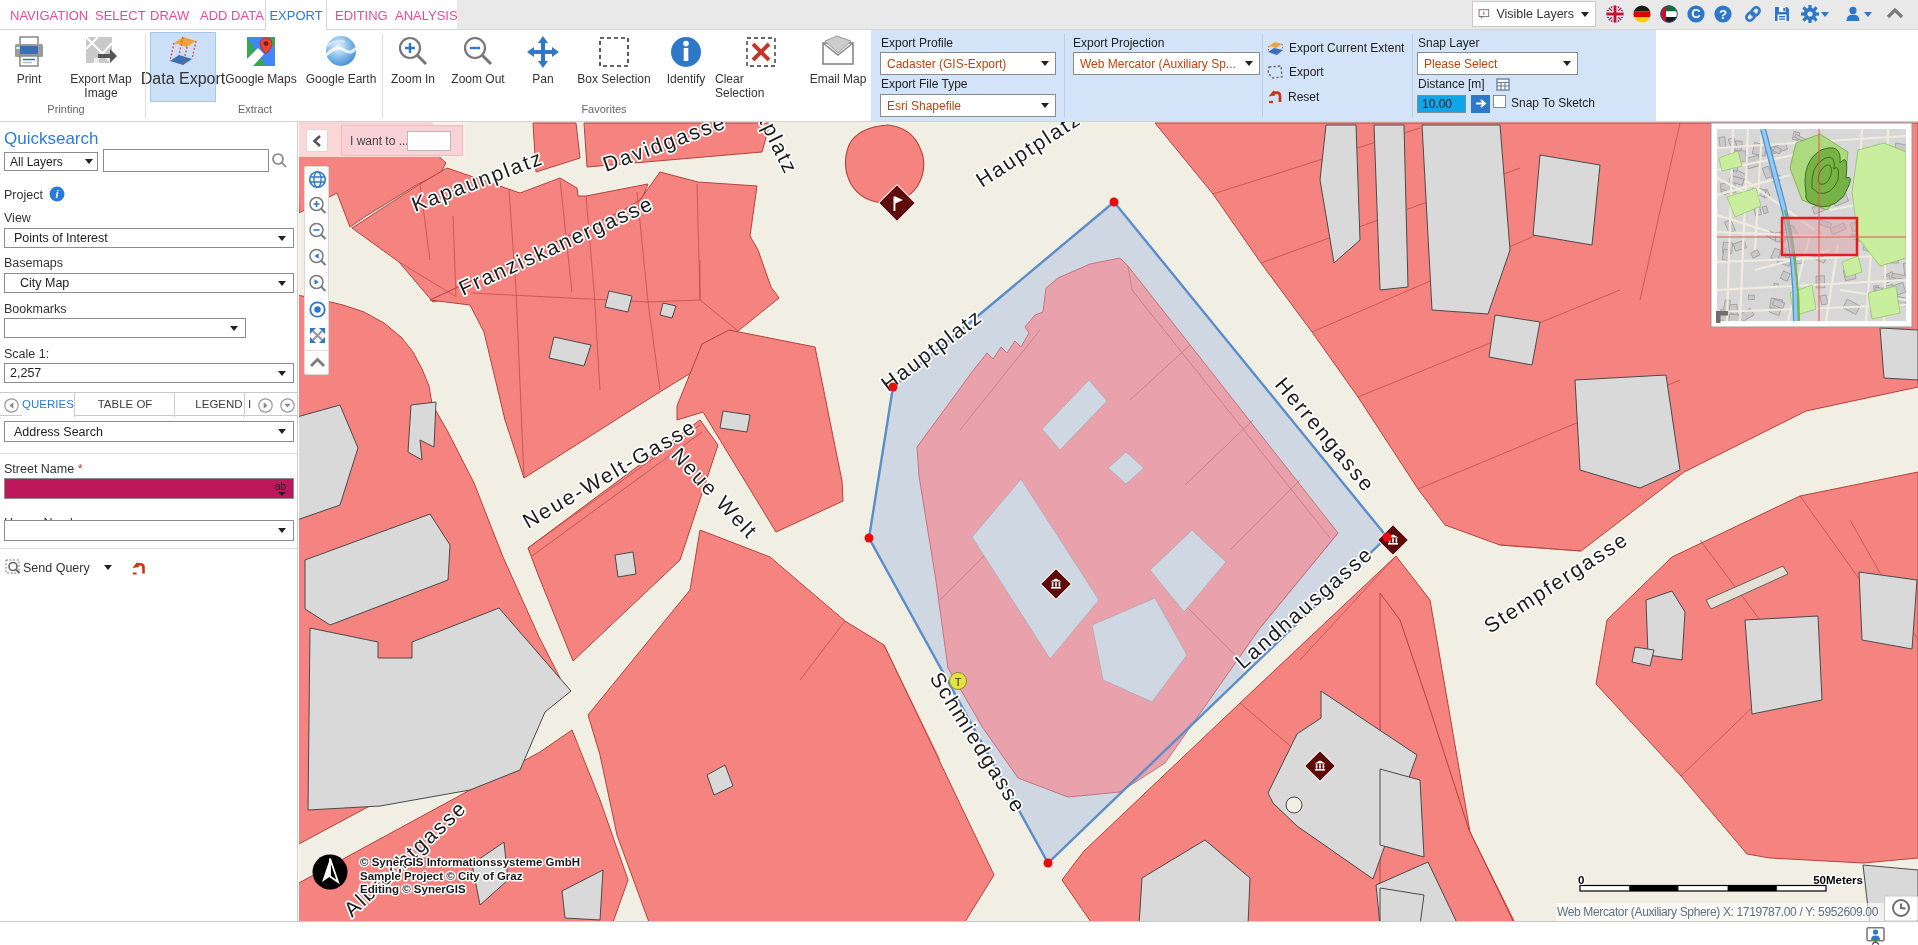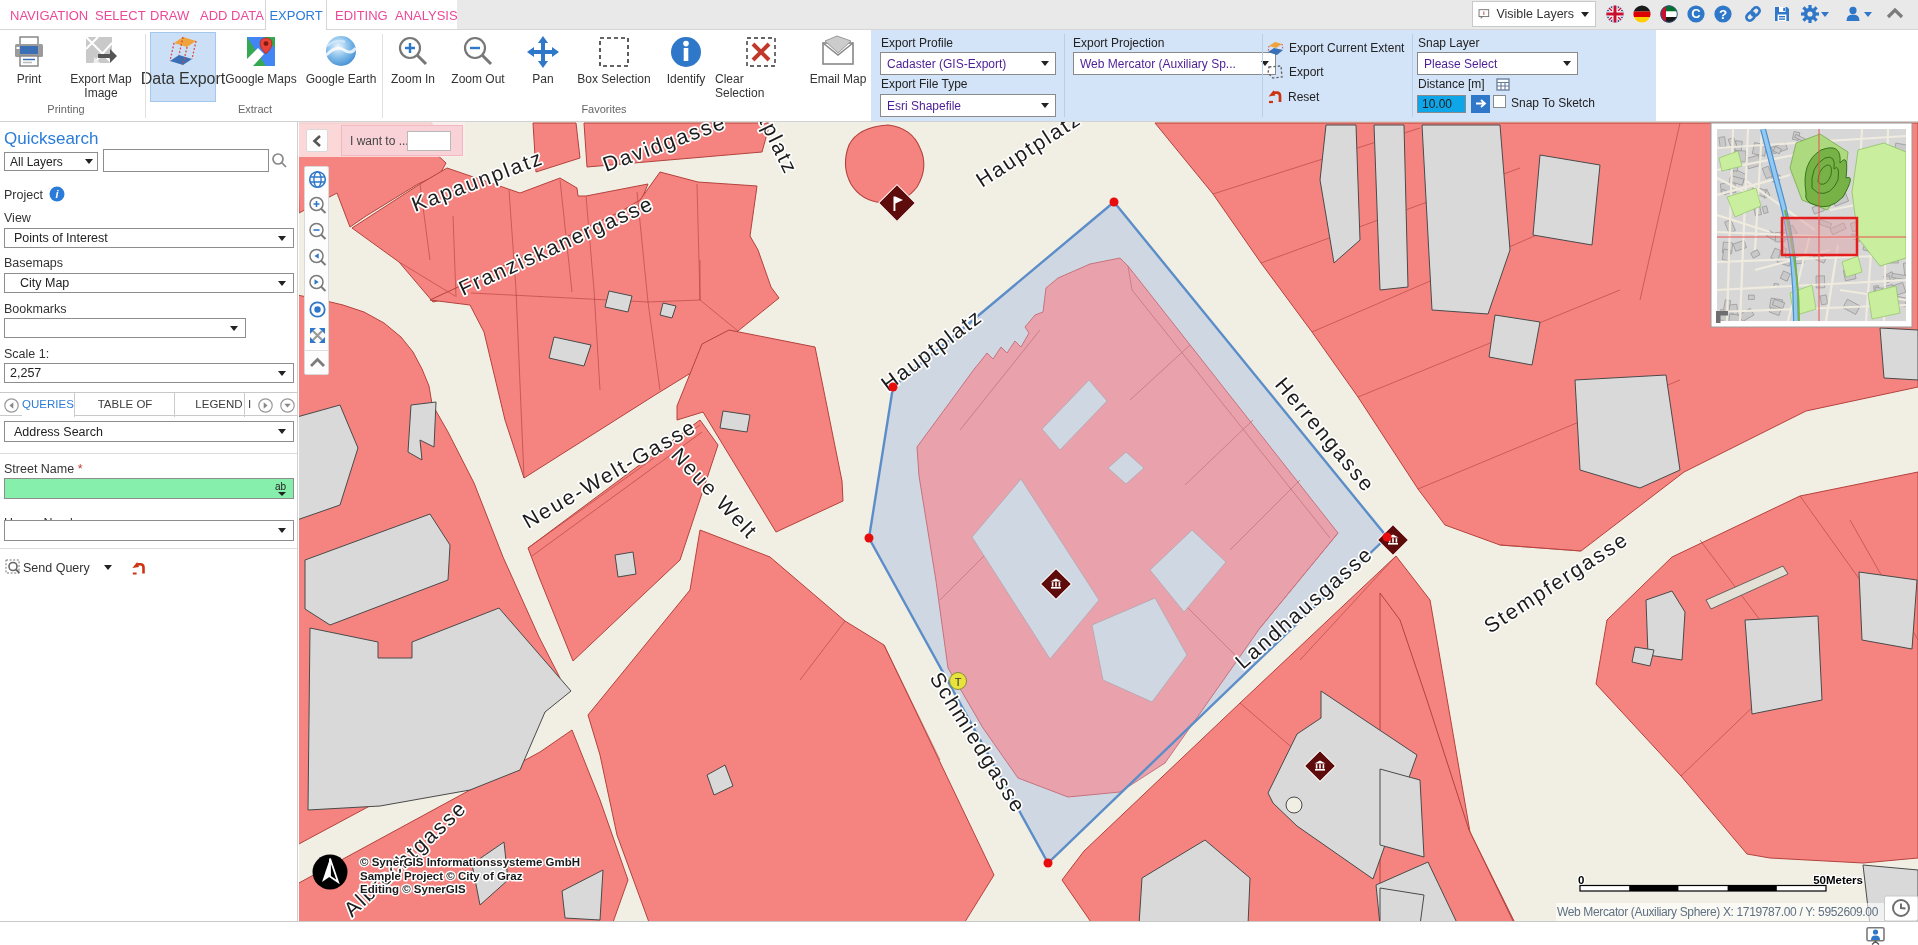--- a/index.html
+++ b/index.html
@@ -8,21 +8,21 @@
 #menubar { position:absolute; left:0; top:0; width:1918px; height:30px; background:#fff; }
 .tab { position:absolute; top:0; height:30px; line-height:31px; font-size:13px; color:#ec4899; }
 #vislayers { position:absolute; left:1472px; top:1px; width:124px; height:26px; background:#fff; border:1px solid #c9c9c9; display:flex; align-items:center; }
 #vislayers .lbl { font-size:12.5px; color:#333; margin-left:6px; white-space:nowrap; }
 #ribbon { position:absolute; left:0; top:30px; width:1918px; height:92px; background:#fff; border-bottom:1px solid #d2d2d2;}
 .rgroup-sep { position:absolute; top:4px; width:1px; height:84px; background:#e0e0e0; }
 .rgroup-label { position:absolute; top:73px; font-size:11px; color:#666; text-align:center; }
 #bluepanel { position:absolute; left:871px; top:0px; width:785px; height:91px; background:#d3e3f8; }
 #bluepanel .col-sep { position:absolute; top:4px; width:1px; height:83px; background:#b8cfe8;}
 .bp-label { position:absolute; font-size:12px; color:#222; }
-.bp-select { position:absolute; background:#fff; border:1px solid #8a8a8a; font-size:12px; color:#4c1d95; display:flex; align-items:center; }
+.bp-select { position:absolute; background:#fff; border:1px solid #8a8a8a; font-size:12px; color:#c2410c; display:flex; align-items:center; }
 .bp-select .txt { margin-left:6px; flex:1; white-space:nowrap; overflow:hidden;}
 .caret { width:0; height:0; border-left:4.5px solid transparent; border-right:4.5px solid transparent; border-top:5px solid #222; margin-right:6px; }
 .bp-link { position:absolute; font-size:12px; color:#222; display:flex; align-items:center; gap:5px;}
 #sidebar { position:absolute; left:0; top:122px; width:298px; height:800px; background:#fff; border-right:1px solid #cfcfcf; }
 .sb-label { position:absolute; font-size:12.5px; color:#333; }
 .sb-select { position:absolute; background:#fff; border:1px solid #8d8d8d; display:flex; align-items:center; font-size:12.5px; color:#222;}
 .sb-select .txt { margin-left:9px; flex:1;}
 #statusbar { position:absolute; left:0; top:922px; width:1918px; height:23px; background:#fff; }
 svg text { font-family:"Liberation Sans", sans-serif; }
 .maplabel { fill:#1c1c1c; stroke:#fff; stroke-width:3.4px; paint-order:stroke; stroke-linejoin:round; letter-spacing:2px; }
@@ -238,21 +238,21 @@
         <div class="txt">Cadaster (GIS-Export)</div>
         <div class="caret"></div>
       </div>
     <div class="bp-label" style="left:10px; top:47px;">Export File Type</div>
     <div class="bp-select" style="left:9px; top:64px; width:176px; height:23px;">
         <div class="txt">Esri Shapefile</div>
         <div class="caret"></div>
       </div>
     <div class="col-sep" style="left:193px;"></div>
     <div class="bp-label" style="left:202px; top:6px;">Export Projection</div>
-    <div class="bp-select" style="left:202px; top:22px; width:203px; height:23px;">
+    <div class="bp-select" style="left:202px; top:22px; width:187px; height:23px;">
         <div class="txt">Web Mercator (Auxiliary Sp...</div>
         <div class="caret"></div>
       </div>
     <div class="col-sep" style="left:391px;"></div>
     <div class="bp-link" style="left:396px; top:10px;"><svg width="17" height="16" viewBox="0 0 17 16">
           <path d="M2,6 L8,2 L15,4 L9,8 Z" fill="#efa33d"></path>
           <path d="M1,12 L7,8 L16,10 L10,15 Z" fill="#3a6fb5"></path>
           <path d="M2,6 L1,12 M15,4 L16,10" stroke="#d44" stroke-width="1" stroke-dasharray="1.5 1.5"></path>
         </svg>Export Current Extent</div>
     <div class="bp-link" style="left:396px; top:34px;"><svg width="17" height="16" viewBox="0 0 17 16">
@@ -337,21 +337,21 @@
         <circle cx="7.5" cy="7.5" r="6.7" fill="none" stroke="#999" stroke-width="1.2"></circle>
         <path d="M4.3,5.7 L7.5,9.5 L10.7,5.7 Z" fill="#888"></path>
       </svg>
     </div>
   <div class="sb-select" style="left:4px; top:299px; width:290px; height:21px;">
       <div class="txt">Address Search</div>
       <div class="caret" style="margin-right:7px;"></div>
     </div>
   <div style="position:absolute; left:0; top:331px; width:297px; height:1px; background:#dcdcdc;"></div>
   <div class="sb-label" style="left:4px; top:340px;">Street Name<span style="color:#c0392b;"> *</span></div>
-  <div style="position:absolute; left:4px; top:356px; width:290px; height:21px; background:#86efac; border:1px solid #8d8d8d;">
+  <div style="position:absolute; left:4px; top:356px; width:290px; height:21px; background:#be185d; border:1px solid #8d8d8d;">
     <svg style="position:absolute; right:4px; top:2px;" width="14" height="16" viewBox="0 0 14 16">
         <text x="0" y="9" font-size="10" fill="#222">ab</text>
         <path d="M3 11 L11 11 L7 15 Z" fill="#222"></path>
       </svg>
   </div>
   <div class="sb-label" style="left:4px; top:382px;margin-top:12px;">House Number</div>
   <div class="sb-select" style="left:4px; top:398px; width:290px; height:21px;">
       <div class="txt"></div>
       <div class="caret" style="margin-right:7px;"></div>
     </div>

